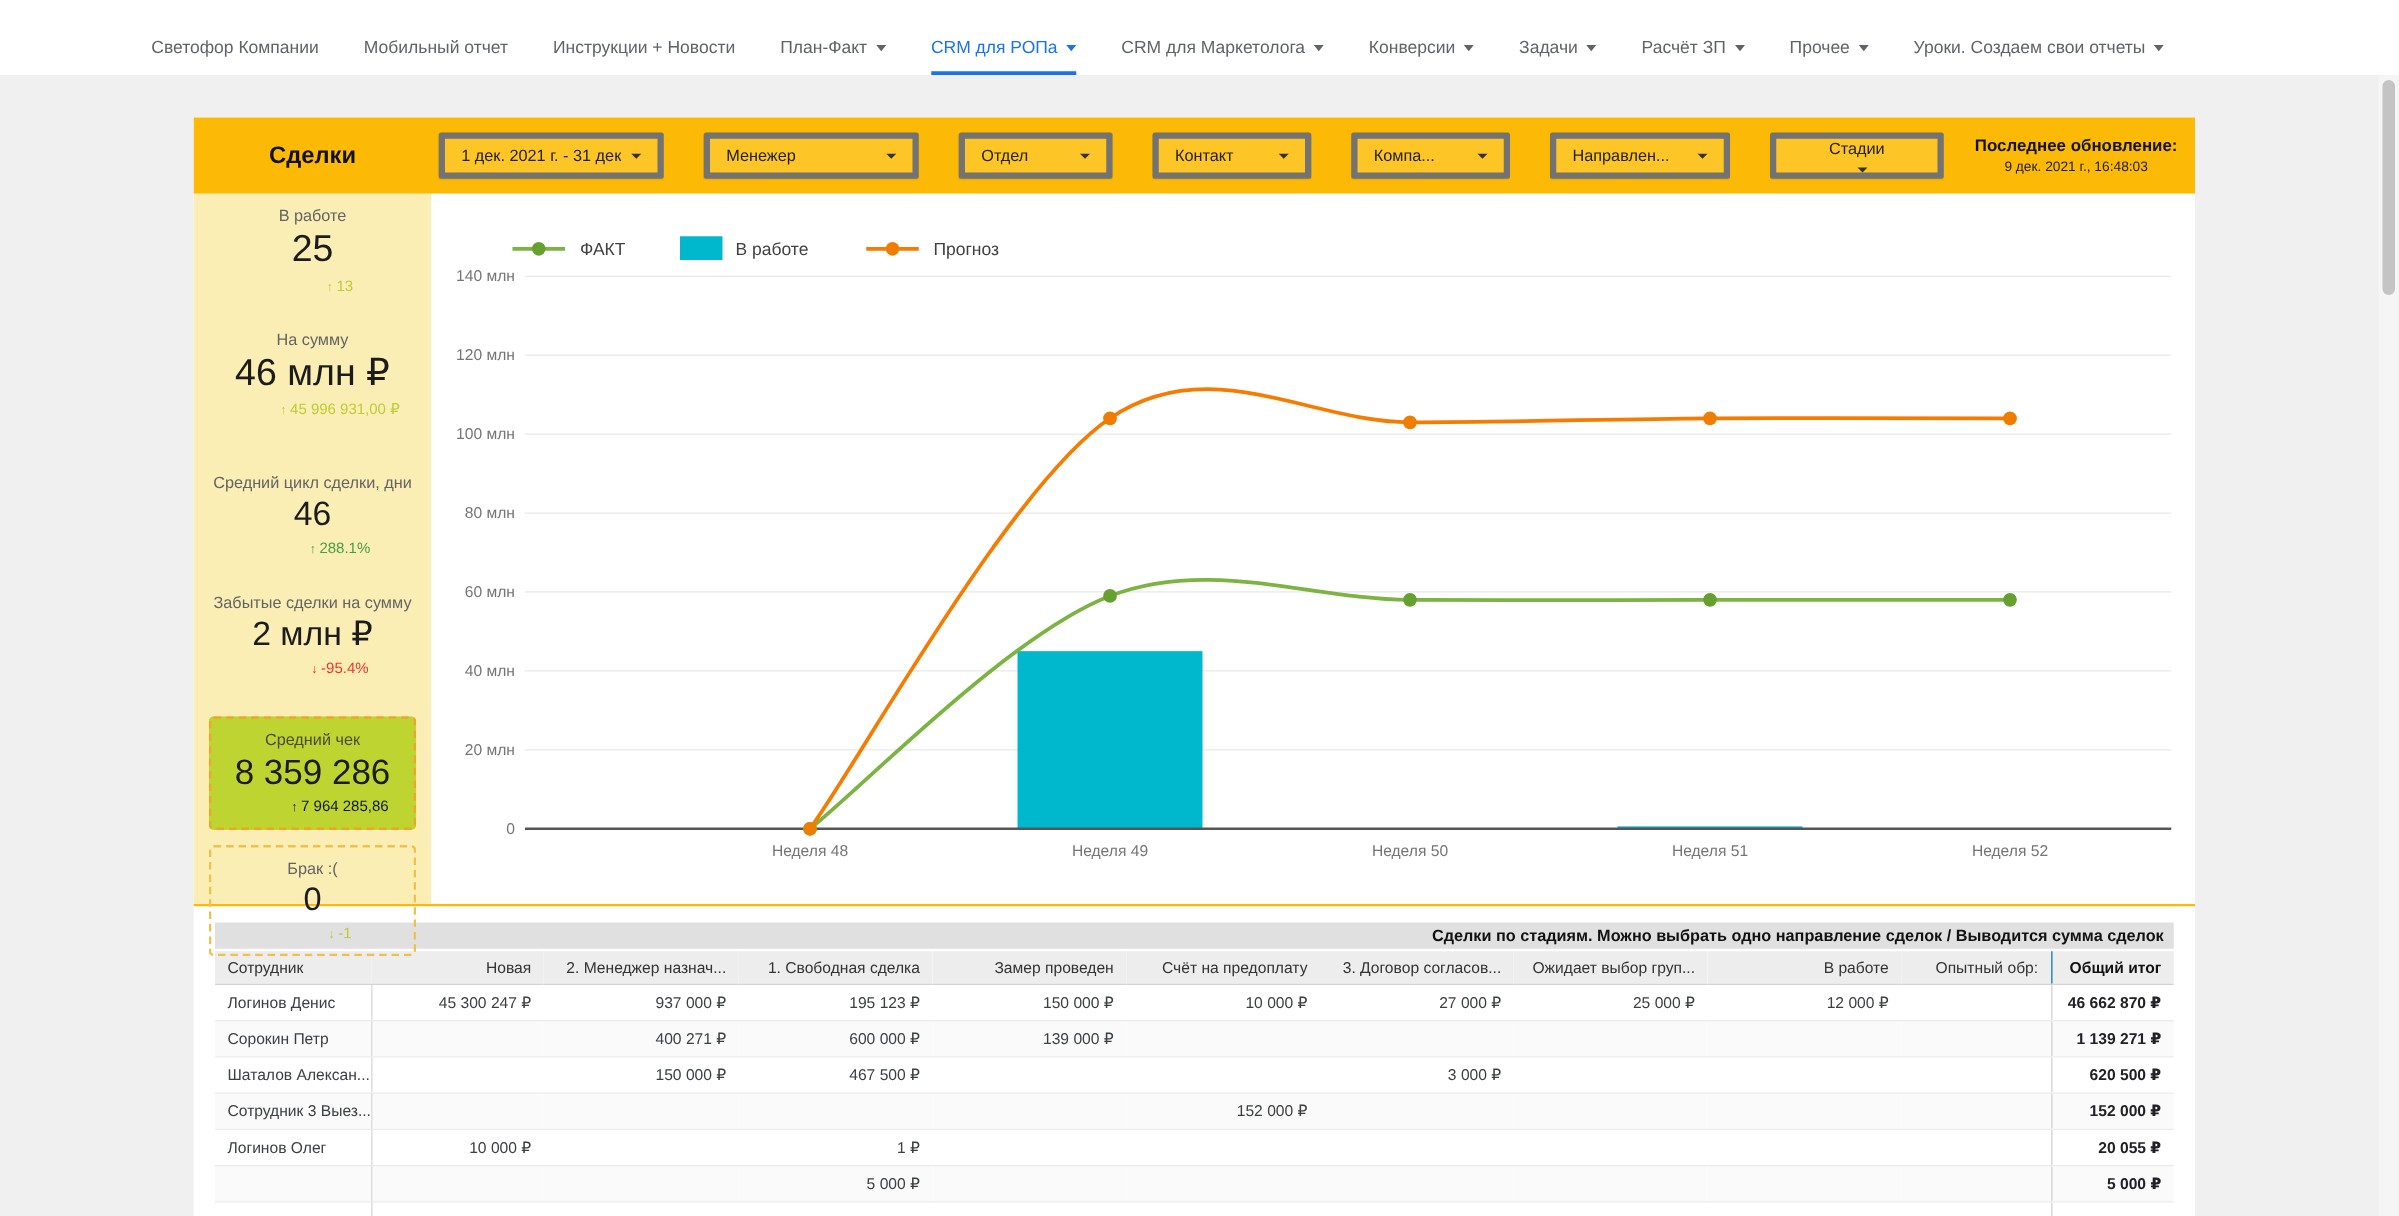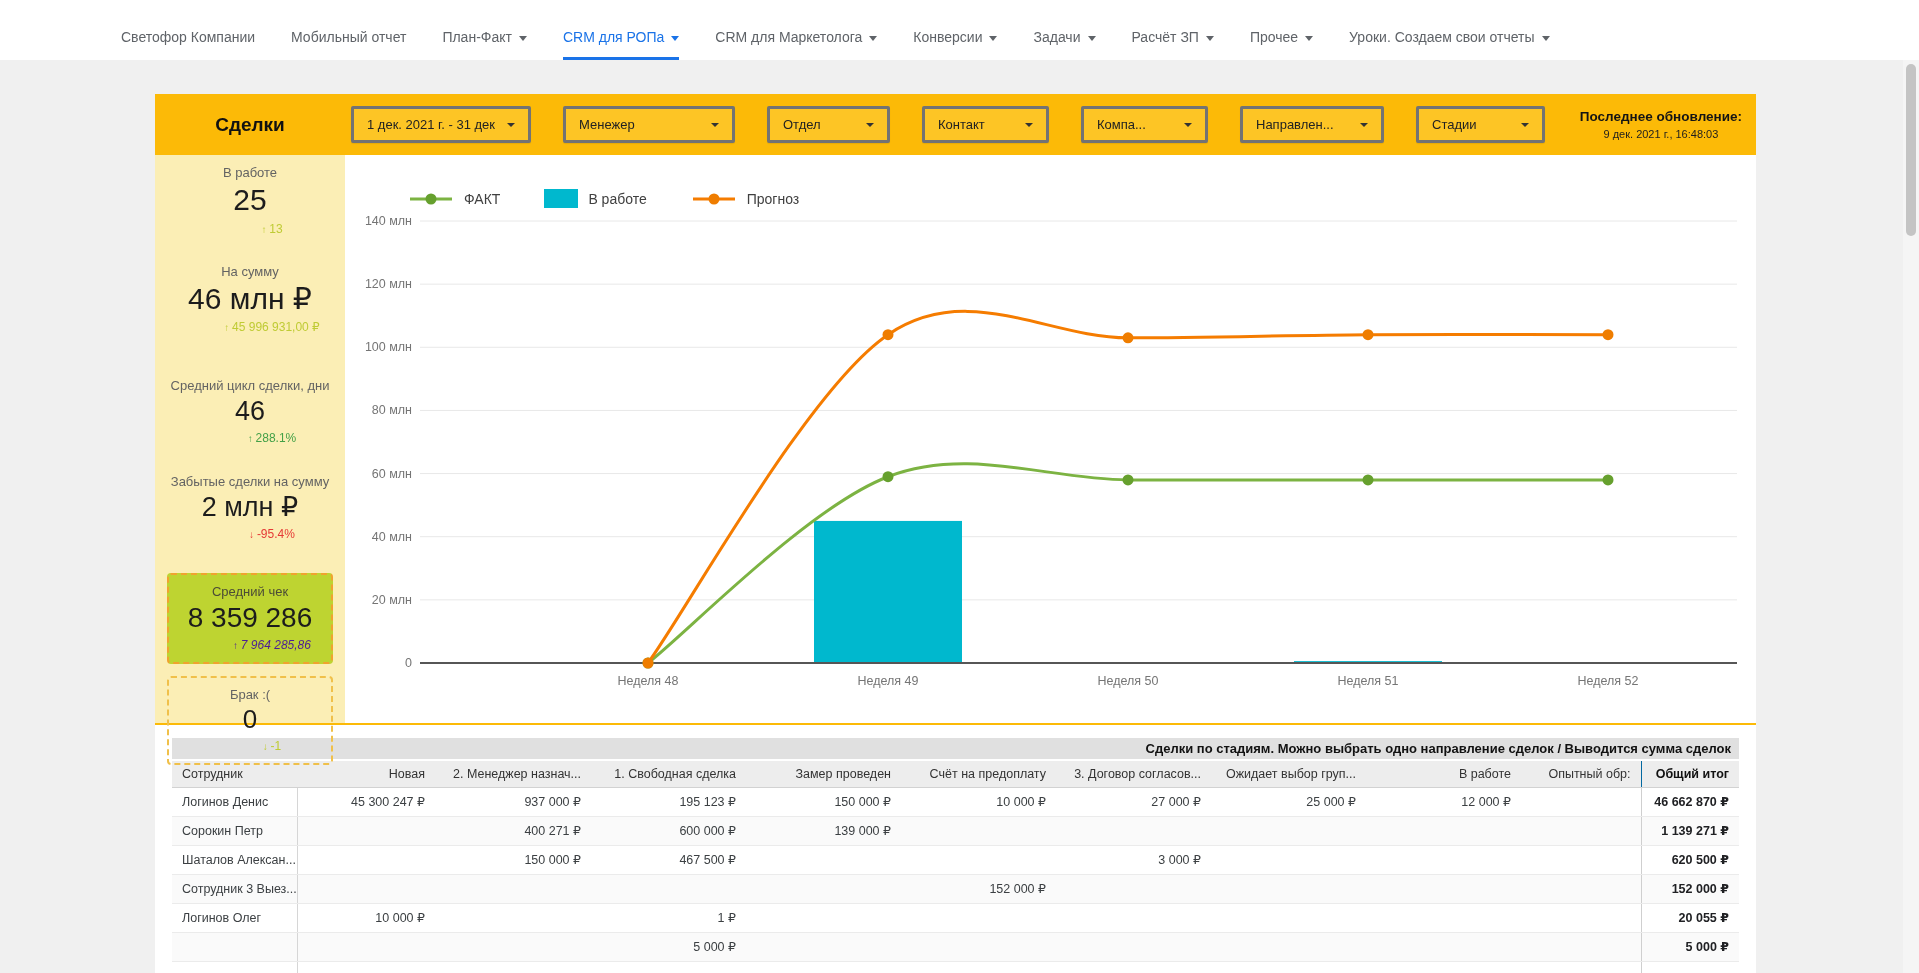--- a/index.html
+++ b/index.html
@@ -20,21 +20,21 @@
   .scrollbar { position:absolute; top:60px; right:0; width:16px; bottom:0; background:#f5f5f5; z-index:6; }
   .scrollbar .thumb { position:absolute; top:4px; left:3px; width:10px; height:172px; background:#c4c4c4; border-radius:6px; }
 
   
   .card { position:absolute; left:155px; top:94px; width:1601px; bottom:0; background:#ffffff; }
 
   
   .band { height:61px; background:#fcba07; display:flex; align-items:center; }
   .band-title { width:190px; text-align:center; font-size:19px; font-weight:700; color:#111111; }
   .filters { display:flex; gap:32px; margin-left:6px; }
-  .chip { height:37px; background:#fdc525; border:3px solid #737373; border-radius:2px;
+  .chip { height:37px; background:#fdc525; border:5px solid #737373; border-radius:2px;
           display:flex; align-items:center; justify-content:space-between; padding:0 13px; cursor:pointer;
           box-shadow:0 1px 1px rgba(0,0,0,0.08); }
   .chip-label { font-size:13px; color:#222222; white-space:nowrap; overflow:hidden; }
   .chip-caret { width:0; height:0; border-left:4px solid transparent; border-right:4px solid transparent;
                 border-top:4.5px solid #333; margin-left:8px; flex:none; }
   .lastupd { margin-left:auto; margin-right:14px; text-align:center; }
   .lastupd .lbl { font-size:13.5px; font-weight:700; color:#141414; }
   .lastupd .val { font-size:11px; color:#1e1e1e; margin-top:4px; }
 
   
@@ -75,20 +75,23 @@
 <body>
 
 <nav class="topnav">
     <div class="tab">
       <span class="tab-label">Светофор Компании</span>
     </div>
     <div class="tab">
       <span class="tab-label">Мобильный отчет</span>
     </div>
     <div class="tab">
+      <span class="tab-label">Инструкции + Новости</span>
+    </div>
+    <div class="tab">
       <span class="tab-label">План-Факт</span>
       <span class="caret"></span>
     </div>
     <div class="tab active">
       <span class="tab-label">CRM для РОПа</span>
       <span class="caret"></span>
     </div>
     <div class="tab">
       <span class="tab-label">CRM для Маркетолога</span>
       <span class="caret"></span>
@@ -141,21 +144,21 @@
           <span class="chip-caret"></span>
         </div>
         <div class="chip" style="width: 127px;">
           <span class="chip-label">Компа...</span>
           <span class="chip-caret"></span>
         </div>
         <div class="chip" style="width: 144px;">
           <span class="chip-label">Направлен...</span>
           <span class="chip-caret"></span>
         </div>
-        <div class="chip" style="width: 129px;">
+        <div class="chip" style="width: 139px; flex-direction: column;">
           <span class="chip-label">Стадии</span>
           <span class="chip-caret"></span>
         </div>
       </div>
     <div class="lastupd">
       <div class="lbl">Последнее обновление:</div>
       <div class="val">9 дек. 2021 г., 16:48:03</div>
     </div>
   </div>
 
@@ -177,21 +180,21 @@
           <div class="k-delta" style="color: rgb(67, 160, 71);"><span class="arr">↑ </span><span>288.1%</span></div>
         </div>
         <div class="kpi" style="margin-top: 29px;">
           <div class="k-label">Забытые сделки на сумму</div>
           <div class="k-value" style="font-size: 27px;">2 млн ₽</div>
           <div class="k-delta" style="color: rgb(229, 57, 53);"><span class="arr">↓ </span><span>-95.4%</span></div>
         </div>
         <div class="kpi box green-box" style="margin-top: 32px;">
           <div class="k-label">Средний чек</div>
           <div class="k-value" style="font-size: 28px;">8 359 286</div>
-          <div class="k-delta" style="color: #4c1d95; font-style: italic;"><span class="arr">↑ </span><span>7 964 285,86</span></div>
+          <div class="k-delta" style="color: #0f172a;"><span class="arr">↑ </span><span>7 964 285,86</span></div>
         </div>
         <div class="kpi box dashed-box" style="margin-top: 12px;">
           <div class="k-label">Брак :(</div>
           <div class="k-value" style="font-size: 26px;">0</div>
           <div class="k-delta" style="color: rgb(191, 203, 52);"><span class="arr">↓ </span><span>-1</span></div>
         </div>
       </aside>
     <div class="chartpanel">
       <div class="legend">
           <div class="leg-item">

